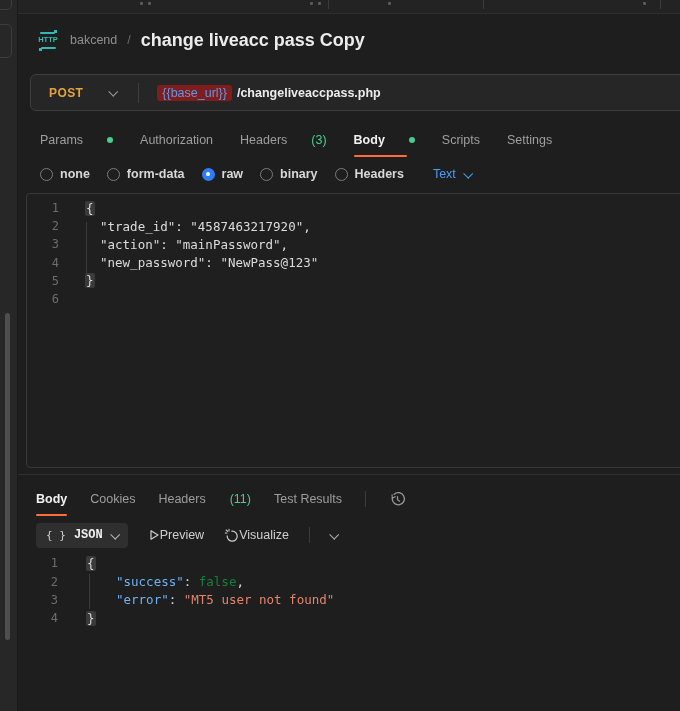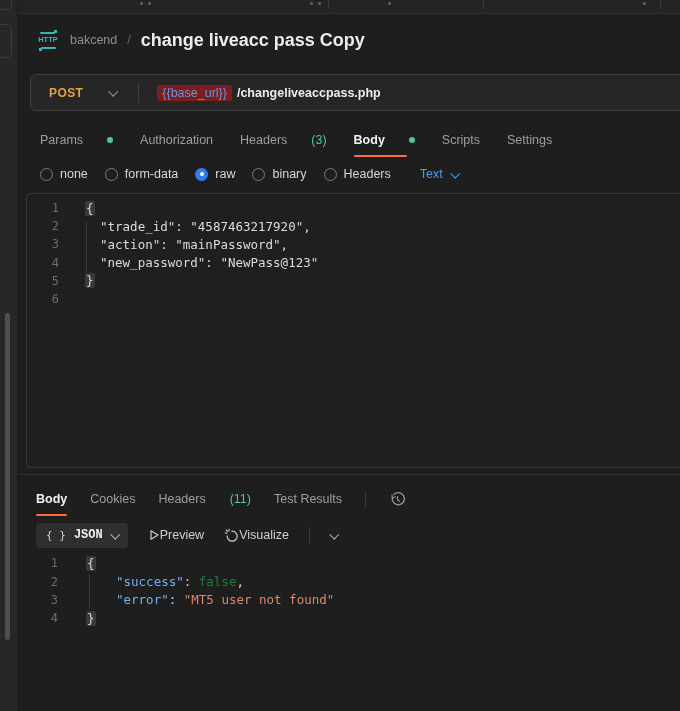--- a/index.html
+++ b/index.html
@@ -47,21 +47,21 @@
   
   .req-tabs{left:40px;top:127px;height:26px;display:flex;align-items:center;gap:27px;font-size:12.5px;color:#9e9e9e;}
   .tab{display:flex;align-items:center;gap:24px;position:relative;height:26px;cursor:default;}
   .tab.active{color:#f2f2f2;font-weight:600;}
   .tab .dot{width:6px;height:6px;border-radius:50%;background:#49cc90;}
   .tab .count{color:#49cc90;}
   .tab .underline{position:absolute;left:0;right:8px;bottom:-4px;height:2.5px;background:#ff6c37;border-radius:1px;}
 
   
   .radio-row{left:40px;top:162px;height:24px;display:flex;align-items:center;gap:17px;font-size:12.5px;color:#d8d8d8;}
-  .radio-opt{display:flex;align-items:center;gap:7px;}
+  .radio-opt{display:flex;align-items:center;gap:7px;font-weight:bold;}
   .radio{width:13px;height:13px;border-radius:50%;border:1.5px solid #7c7c7c;box-sizing:border-box;background:transparent;}
   .radio.sel{border:none;background:#2f7df6;position:relative;}
   .radio.sel::after{content:'';position:absolute;left:4.5px;top:4.5px;width:4px;height:4px;border-radius:50%;background:#fff;}
   .fmt-dd{display:flex;align-items:center;gap:8px;color:#4a9df8;margin-left:12px;}
   .fmt-dd .chev{color:#4a9df8;}
 
   
   .editor-panel{left:26px;right:-6px;top:193px;height:275px;border:1px solid #383838;border-radius:4px;
                 background:#1f1f1f;box-sizing:border-box;padding-top:5px;}
   .code-row{display:flex;height:18.2px;align-items:center;font-family:"DejaVu Sans Mono",monospace;font-size:12.5px;}

